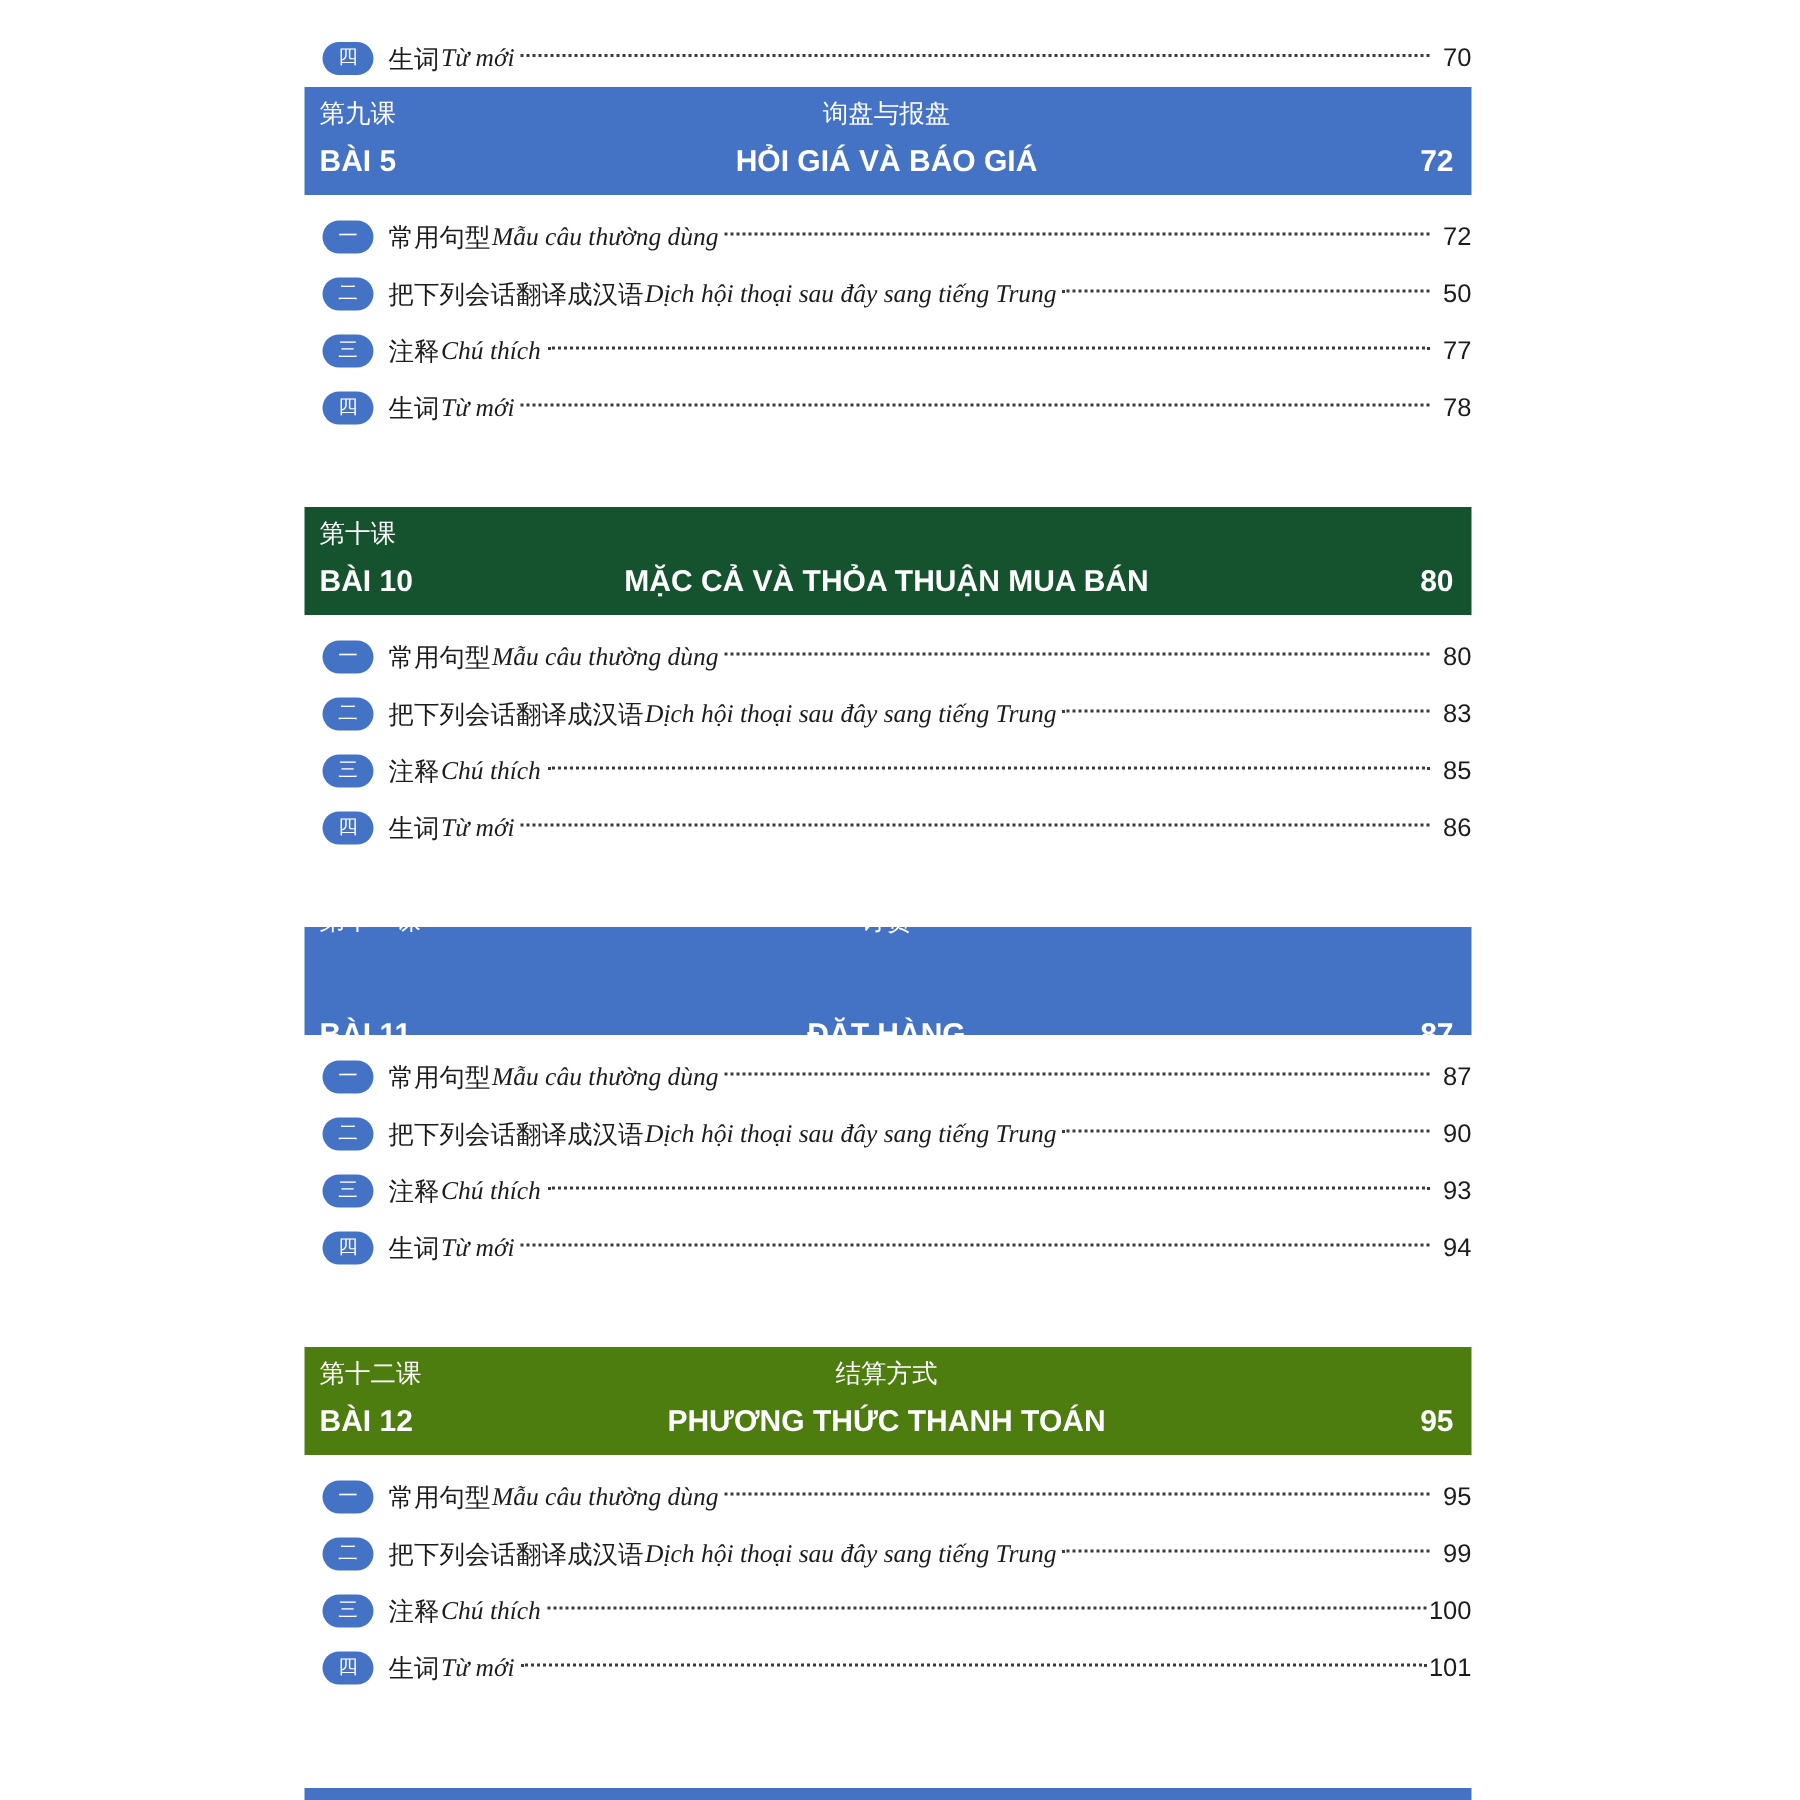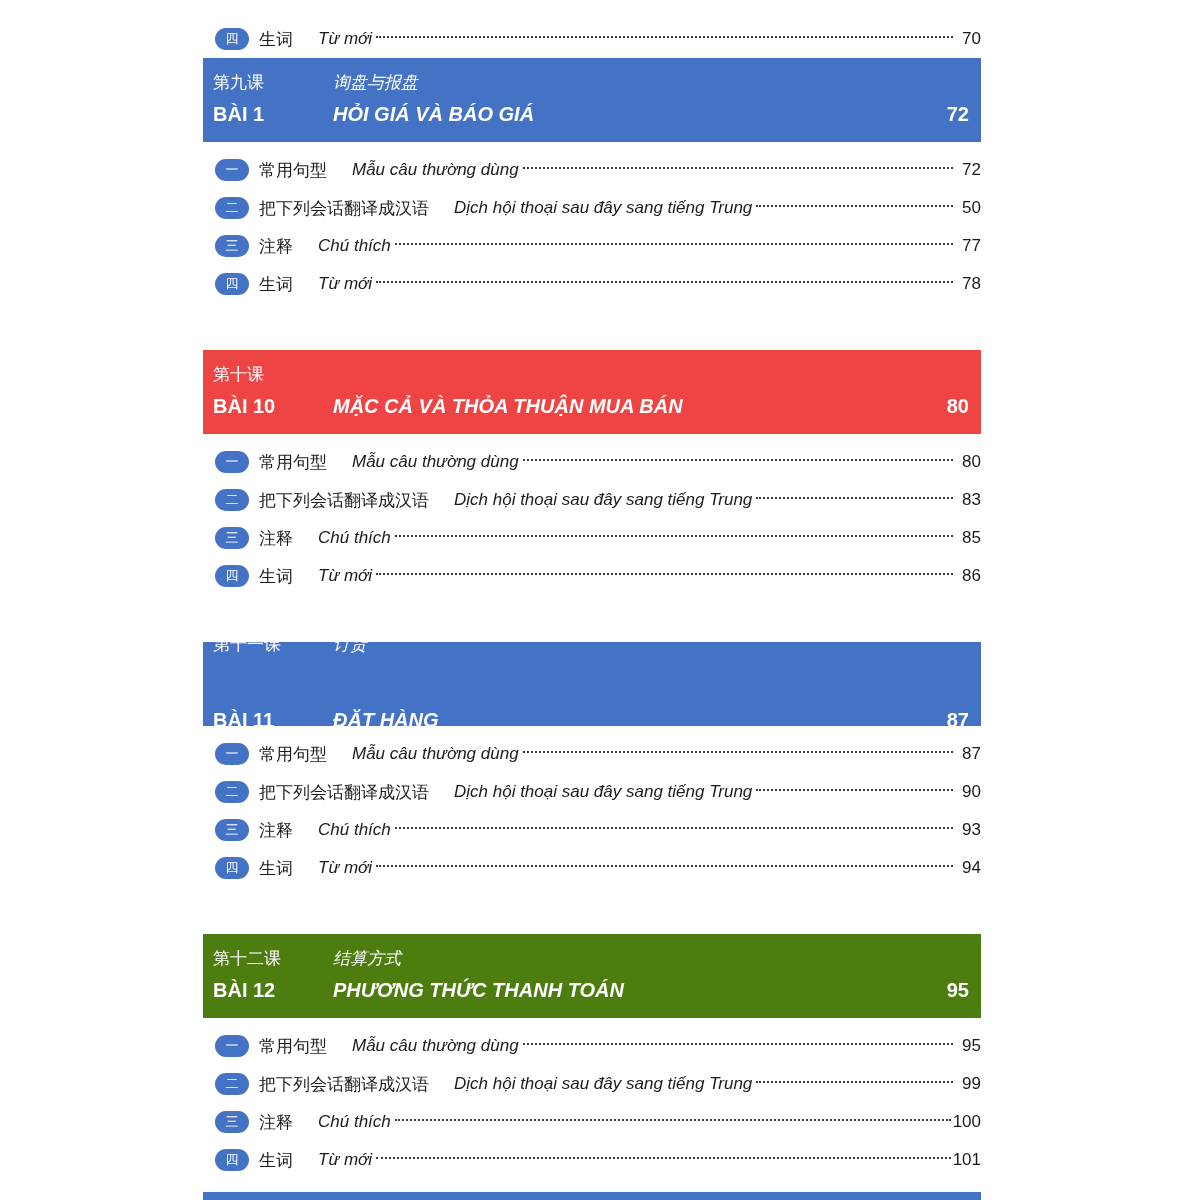--- a/index.html
+++ b/index.html
@@ -10,45 +10,45 @@
     color:#1b1b1b;
   }
   .toc{position:absolute;left:203px;top:0;width:778px;}
 
   
   .top-partial{margin-top:20px;height:30px;}
 
   
   .lesson{margin-bottom:47px;}
   .lesson-header{
-    height:84px;box-sizing:border-box;color:#ffffff;
+    height:72px;box-sizing:border-box;color:#ffffff;
     display:flex;flex-direction:column;justify-content:center;
     padding:4px 12px 6px 10px;
   }
   .hdr-row{display:grid;grid-template-columns:120px 1fr 120px;align-items:center;}
   .hdr-row.zh{font-size:17px;line-height:30px;font-family:"DejaVu Serif","Liberation Serif",serif;}
   .hdr-row.vi{font-size:20px;line-height:34px;font-weight:bold;font-family:"Liberation Sans",sans-serif;}
   .hdr-left{text-align:left;white-space:nowrap;}
-  .hdr-center{white-space:nowrap;font-style:italic;}
+  .hdr-center{text-align:center;white-space:nowrap;}
   .hdr-right{text-align:right;}
 
   
   .items{margin-top:9px;}
   .toc-item{
     height:38px;display:flex;align-items:center;
     padding-left:12px;font-size:17px;
   }
   .badge{
     flex:0 0 auto;width:34px;height:22px;border-radius:11px;
     color:#fff;font-size:13px;line-height:22px;text-align:center;
     font-family:"DejaVu Serif","Liberation Serif",serif;
     margin-right:10px;
   }
   .zh-text{white-space:nowrap;font-family:Liberation Serif, serif;}
-  .vi-text{white-space:nowrap;font-style:italic;margin-left:25px;font-family:Liberation Sans, sans-serif;}
+  .vi-text{white-space:nowrap;font-style:italic;margin-left:1px;font-family:Liberation Serif, serif;}
   .leader{
     flex:1 1 auto;border-bottom:2px dotted #3a3a3a;
     margin:0 2px 5px 4px;min-width:20px;
   }
   .page-num{
     flex:0 0 auto;min-width:26px;text-align:right;font-size:17px;
     font-family:Liberation Sans, sans-serif;
   }
 
   
@@ -69,21 +69,21 @@
 
   <div id="lessons-root">
   <div class="lesson">
     <div class="lesson-header accent-bg" style="background: rgb(68, 114, 196);">
       <div class="hdr-row zh">
         <span class="hdr-left">第九课</span>
         <span class="hdr-center">询盘与报盘</span>
         <span class="hdr-right"></span>
       </div>
       <div class="hdr-row vi">
-        <span class="hdr-left">BÀI 1</span>
+        <span class="hdr-left">BÀI 5</span>
         <span class="hdr-center">HỎI GIÁ VÀ BÁO GIÁ</span>
         <span class="hdr-right">72</span>
       </div>
     </div>
     <div class="items">
   <div class="toc-item">
     <span class="badge accent-bg" style="background: rgb(68, 114, 196);">一</span>
     <span class="zh-text">常用句型</span>
     <span class="vi-text">Mẫu câu thường dùng</span>
     <span class="leader"></span>
@@ -110,21 +110,21 @@
     <span class="badge accent-bg" style="background: rgb(68, 114, 196);">四</span>
     <span class="zh-text">生词</span>
     <span class="vi-text">Từ mới</span>
     <span class="leader"></span>
     <span class="page-num">78</span>
   </div>
 </div>
   </div>
 
   <div class="lesson">
-    <div class="lesson-header accent-bg" style="background: #ef4444;">
+    <div class="lesson-header accent-bg" style="background: #14532d;">
       <div class="hdr-row zh">
         <span class="hdr-left">第十课</span>
         <span class="hdr-right"></span>
       </div>
       <div class="hdr-row vi">
         <span class="hdr-left">BÀI 10</span>
         <span class="hdr-center">MẶC CẢ VÀ THỎA THUẬN MUA BÁN</span>
         <span class="hdr-right">80</span>
       </div>
     </div>

